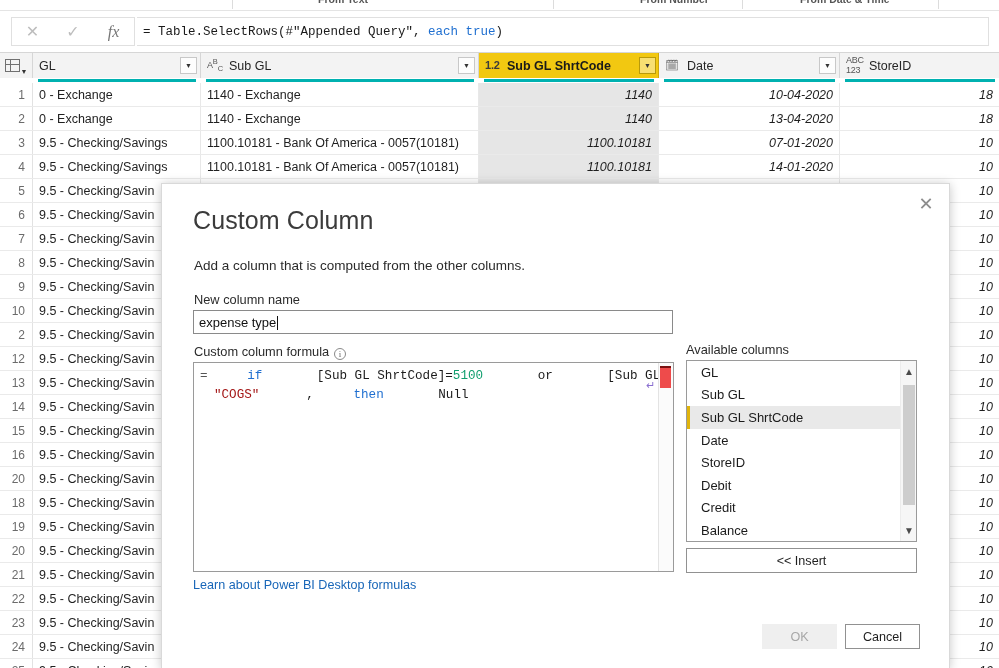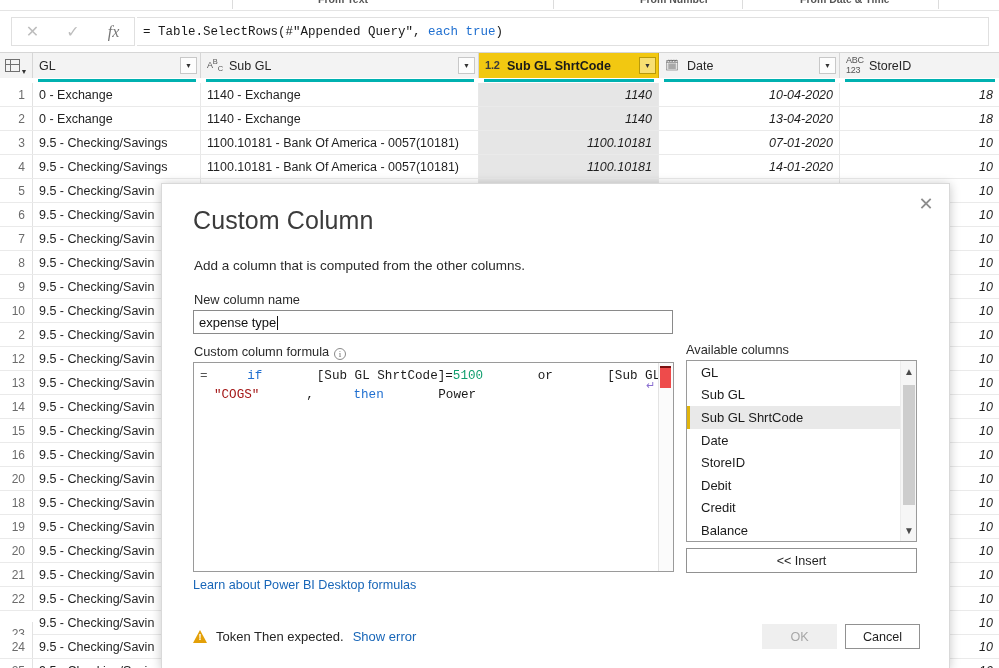--- a/index.html
+++ b/index.html
@@ -725,21 +725,21 @@
         </div>
         <div class="row" style="top: 504px;">
           <div class="cell rownum" style="left: 0px; width: 33px;">22</div>
           <div class="cell vsep" style="left: 33px; width: 168px;">9.5 - Checking/Savin</div>
           <div class="cell vsep" style="left: 201px; width: 278px;"></div>
           <div class="cell num selcol vsep" style="left: 479px; width: 180px;"></div>
           <div class="cell date vsep" style="left: 659px; width: 181px;"></div>
           <div class="cell num" style="left: 840px; width: 159px;">10</div>
         </div>
         <div class="row" style="top: 528px;">
-          <div class="cell rownum" style="left: 0px; width: 33px; margin-top: 11px;">23</div>
+          <div class="cell rownum" style="left: 0px; width: 33px;">23</div>
           <div class="cell vsep" style="left: 33px; width: 168px;">9.5 - Checking/Savin</div>
           <div class="cell vsep" style="left: 201px; width: 278px;"></div>
           <div class="cell num selcol vsep" style="left: 479px; width: 180px;"></div>
           <div class="cell date vsep" style="left: 659px; width: 181px;"></div>
           <div class="cell num" style="left: 840px; width: 159px;">10</div>
         </div>
         <div class="row" style="top: 552px;">
           <div class="cell rownum" style="left: 0px; width: 33px;">24</div>
           <div class="cell vsep" style="left: 33px; width: 168px;">9.5 - Checking/Savin</div>
           <div class="cell vsep" style="left: 201px; width: 278px;"></div>
@@ -768,21 +768,21 @@
     <div class="lbl lbl-newcol">New column name</div>
     <div class="txt-newcol">
         <span>expense type</span>
         <span class="caret"></span>
       </div>
 
     <div class="lbl lbl-formula"><span>Custom column formula</span><span class="info-i">i</span></div>
 
     <div class="formula-box">
       <div class="formula-code"><span class="c-op">= </span><span class="c-kw">if</span><span class="c-ident"> [Sub GL ShrtCode]=</span><span class="c-num">5100</span><span class="c-ident"> or </span><span class="c-ident">[Sub GL ShrtCode]=</span><span class="c-num">5200</span><span class="c-ident">, </span><span class="c-kw">then</span>
-<span style="display:inline-block;width:14px"></span><span class="c-str">"COGS"</span><span class="c-ident">, </span><span class="c-kw">then</span><span class="c-ident"> Power</span></div>
+<span style="display:inline-block;width:14px"></span><span class="c-str">"COGS"</span><span class="c-ident">, </span><span class="c-kw">then</span><span class="c-ident"> Null</span></div>
       <div class="wrap-ind" style="left:452px; top:16px">↵</div>
       <div class="fx-scroll">
         <div class="fx-errmark"></div>
       </div>
     </div>
 
     <div class="link link-learn">Learn about Power BI Desktop formulas</div>
 
     <div class="lbl lbl-avail">Available columns</div>
     <div class="avail-box">
@@ -798,23 +798,18 @@
         </div>
       <div class="avail-scroll">
         <div class="arrow up">▲</div>
         <div class="thumb"></div>
         <div class="arrow dn">▼</div>
       </div>
     </div>
 
     <div class="btn btn-insert">&lt;&lt; Insert</div>
 
-    <div class="err-row">
-      <span class="warn-icon"></span>
-      <span class="err-text">Token Then expected.</span>
-      <span class="err-link">Show error</span>
-    </div>
 
     <div class="btn btn-ok">OK</div>
     <div class="btn btn-cancel">Cancel</div>
   </div>
 
 </div>
 
 </body></html>

